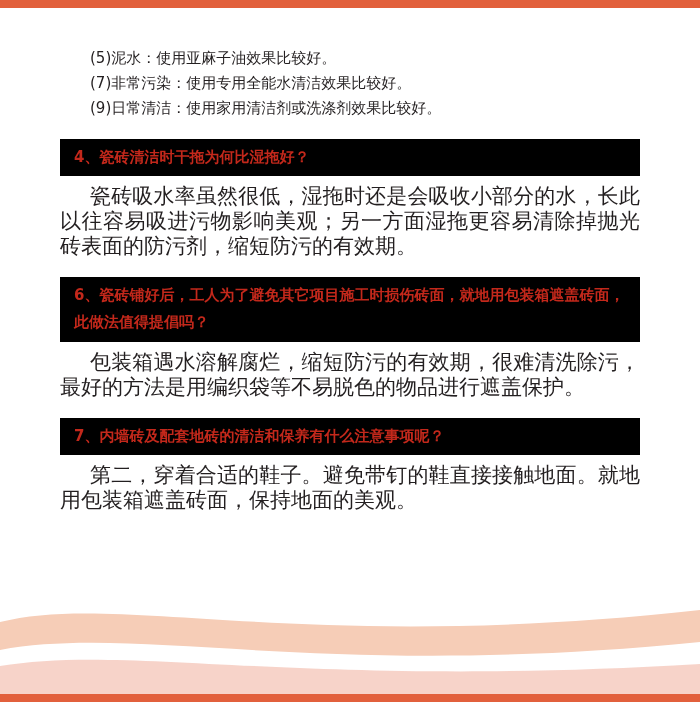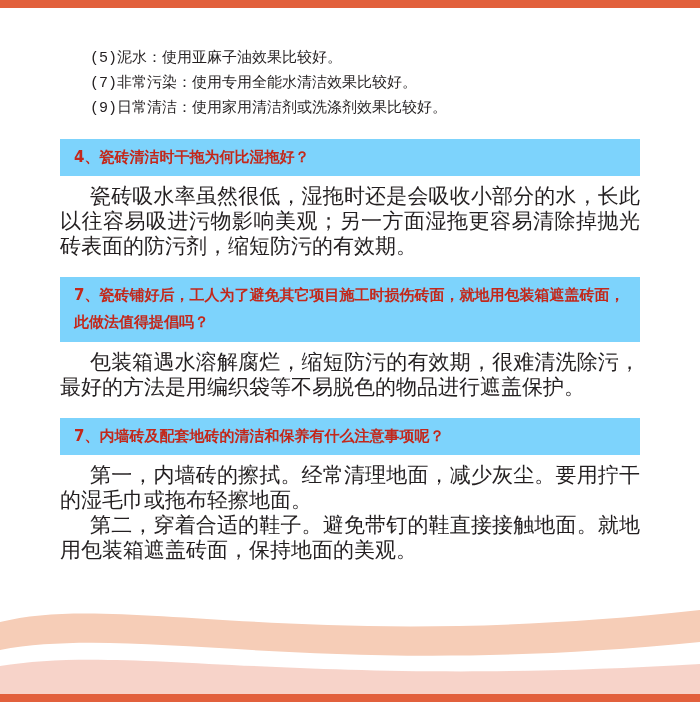--- a/index.html
+++ b/index.html
@@ -63,24 +63,23 @@
   }
   .para.indent {
     text-indent: 30px;
   }
   .list-line {
     font-size: 15px;
     line-height: 25px;
     color: #231f20;
     margin: 0;
     padding-left: 30px;
-    font-family: Liberation Mono, monospace;
   }
   .qa {
-    background: #7dd3fc;
+    background: #000000;
     color: #c3281b;
     font-size: 15px;
     font-weight: bold;
     line-height: 26px;
     padding: 5px 12px 6px 14px;
     margin: 18px 0 8px 0;
     box-sizing: border-box;
     text-align: left;
   }
   .qa.two-line {
@@ -102,27 +101,26 @@
       <p class="list-line">(9)日常清洁：使用家用清洁剂或洗涤剂效果比较好。</p>
     </div>
 
     <div>
       <div class="qa">4、瓷砖清洁时干拖为何比湿拖好？</div>
       <p class="para indent">瓷砖吸水率虽然很低，湿拖时还是会吸收小部分的水，长此以往容易吸进污物影响美观；另一方面湿拖更容易清除掉抛光砖表面的防污剂，缩短防污的有效期。</p>
     </div>
 
 
     <div>
-      <div class="qa two-line">7、瓷砖铺好后，工人为了避免其它项目施工时损伤砖面，就地用包装箱遮盖砖面，此做法值得提倡吗？</div>
+      <div class="qa two-line">6、瓷砖铺好后，工人为了避免其它项目施工时损伤砖面，就地用包装箱遮盖砖面，此做法值得提倡吗？</div>
       <p class="para indent">包装箱遇水溶解腐烂，缩短防污的有效期，很难清洗除污，最好的方法是用编织袋等不易脱色的物品进行遮盖保护。</p>
     </div>
 
     <div>
       <div class="qa">7、内墙砖及配套地砖的清洁和保养有什么注意事项呢？</div>
-      <p class="para indent">第一，内墙砖的擦拭。经常清理地面，减少灰尘。要用拧干的湿毛巾或拖布轻擦地面。</p>
       <p class="para indent">第二，穿着合适的鞋子。避免带钉的鞋直接接触地面。就地用包装箱遮盖砖面，保持地面的美观。</p>
     </div>
 
   </div>
 
   <div class="swoosh-wrap">
     <svg width="700" height="110" viewBox="0 0 700 110" xmlns="http://www.w3.org/2000/svg">
       <path d="M0,38 C120,8 300,70 700,26 L700,110 L0,110 Z" fill="#f6cdb7"></path>
       <path d="M0,66 C140,40 320,96 700,58 L700,110 L0,110 Z" fill="#ffffff"></path>
       <path d="M0,82 C130,60 300,104 700,80 L700,110 L0,110 Z" fill="#e2603c" opacity="0.28"></path>

